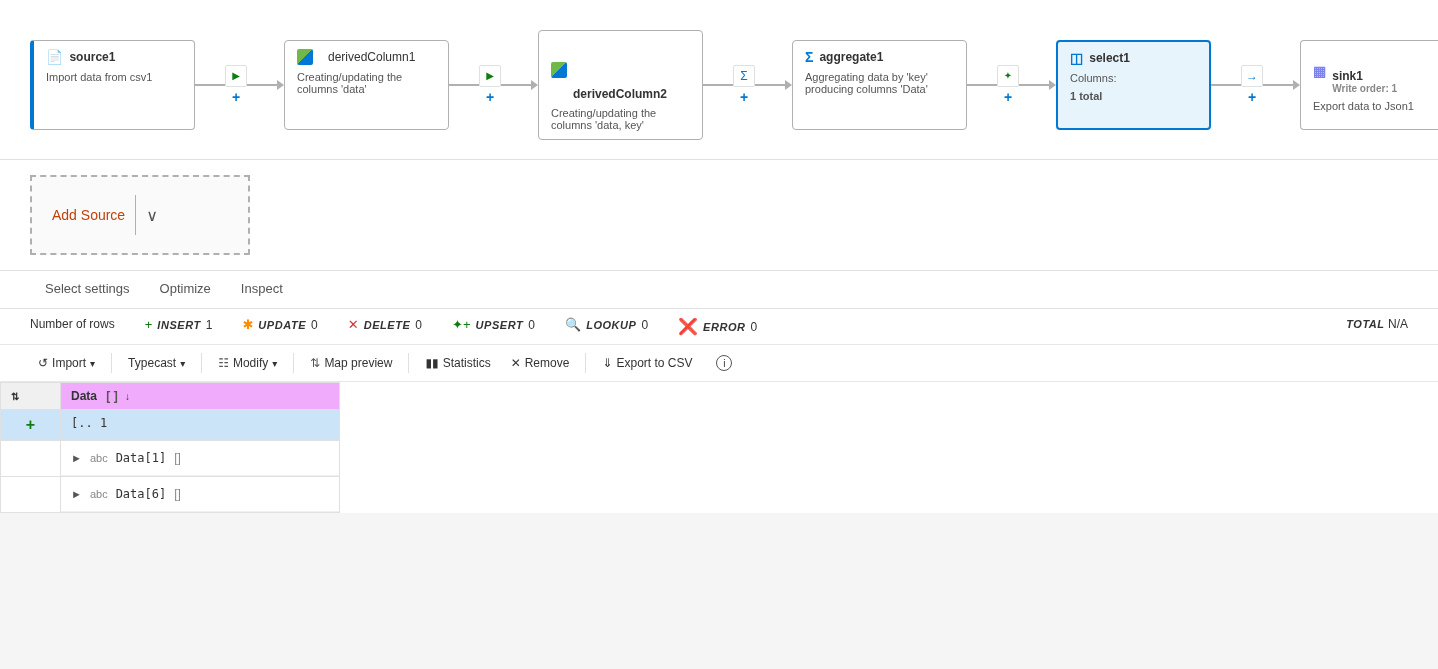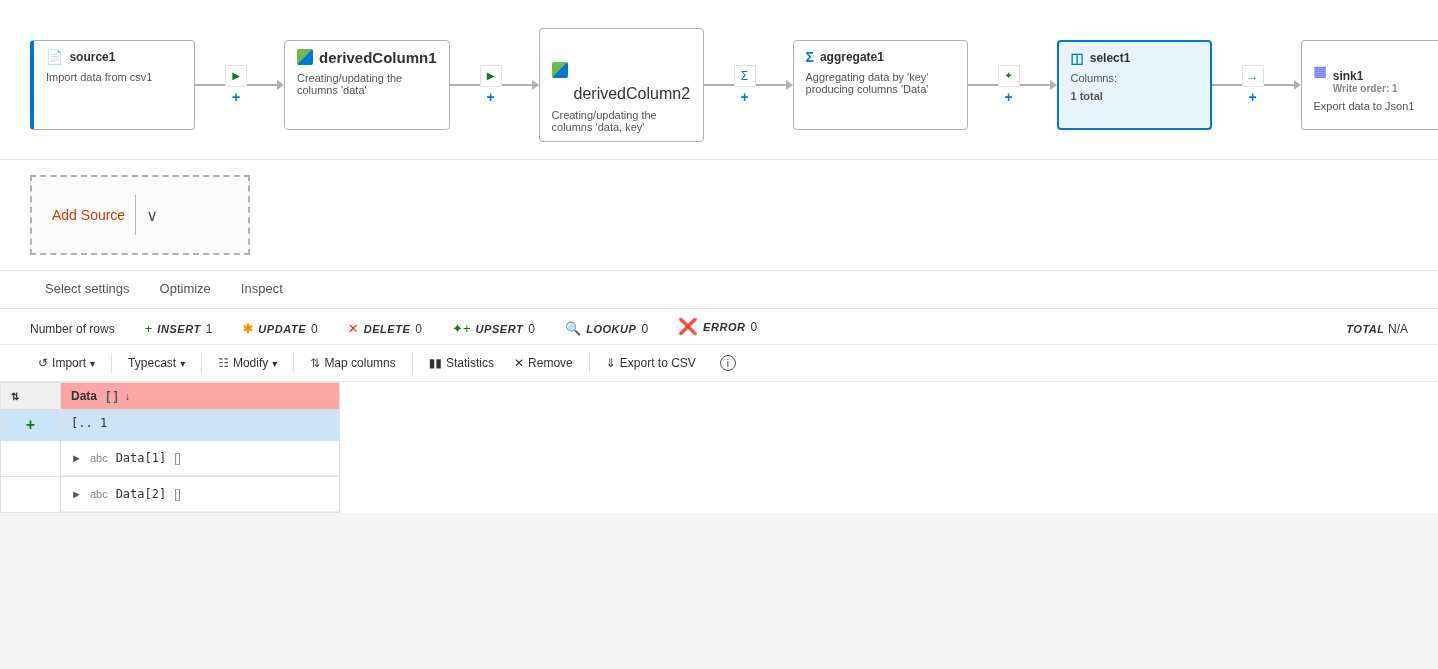--- a/index.html
+++ b/index.html
@@ -144,21 +144,21 @@
       display: inline-block;
       margin-left: 5px;
     }
 
     
     .stats-bar {
       background: #fff;
       padding: 8px 30px;
       border-bottom: 1px solid #e8e8e8;
       display: flex;
-      align-items: flex-end;
+      align-items: flex-start;
       gap: 30px;
       font-size: 12px;
     }
 
     .stat-item {
       display: flex;
       align-items: center;
       gap: 5px;
     }
 
@@ -226,21 +226,21 @@
       background: #fff;
       display: flex;
     }
 
     .data-table {
       width: 100%;
       border-collapse: collapse;
     }
 
     .col-header {
-      background: #fca5a5;
+      background: #f0abfc;
       border: 1px solid #e0e0e0;
       padding: 6px 10px;
       font-size: 12px;
       font-weight: 600;
       text-align: left;
     }
 
     .row-number-col {
       width: 60px;
       border: 1px solid #e0e0e0;
@@ -354,21 +354,21 @@
         <span style="font-size:14px; color:#0078d4; font-weight:bold; margin-top:2px;">+</span>
       </div>
       <div class="connector-line"></div>
       <div class="connector-arrow"></div>
     </div>
 
     <div class="pipeline-node">
       <div class="node-shape" style="min-width:165px;">
         <div class="node-header">
           <span style="display:inline-block; width:16px; height:16px; background:linear-gradient(135deg,#70b84a 50%,#0078d4 50%); border-radius:2px;"></span>
-          <span style="font-size:15px;font-weight:700;">derivedColumn1</span>
+          <span style="font-size:12px;font-weight:400;margin-left:9px;">derivedColumn1</span>
         </div>
         <div class="node-desc">Creating/updating the columns 'data'</div>
       </div>
     </div>
 
     <div class="connector">
       <div class="connector-line"></div>
       <div style="position:relative; display:flex; flex-direction:column; align-items:center;">
         <div class="node-mid-icon">
           <span style="color:#107c10; font-size:10px;">▶</span>
@@ -376,21 +376,21 @@
         <span style="font-size:14px; color:#0078d4; font-weight:bold; margin-top:2px;">+</span>
       </div>
       <div class="connector-line"></div>
       <div class="connector-arrow"></div>
     </div>
 
     <div class="pipeline-node">
       <div class="node-shape" style="min-width:165px;">
         <div class="node-header">
           <span style="display:inline-block; width:16px; height:16px; background:linear-gradient(135deg,#70b84a 50%,#0078d4 50%); border-radius:2px;"></span>
-          <span style="font-size:16px;font-weight:400;margin-top:48px;">derivedColumn2</span>
+          <span style="font-size:12px;font-weight:700;margin-top:48px;">derivedColumn2</span>
         </div>
         <div class="node-desc">Creating/updating the columns 'data, key'</div>
       </div>
     </div>
 
     <div class="connector">
       <div class="connector-line"></div>
       <div style="position:relative; display:flex; flex-direction:column; align-items:center;">
         <div class="node-mid-icon">
           <span style="color:#0078d4; font-size:12px;">Σ</span>
@@ -537,21 +537,21 @@
   <button class="toolbar-btn">
     <span style="color:#555;">☷</span>
     <span>Modify</span>
     <span class="chevron-down">▾</span>
   </button>
 
   <div class="toolbar-divider"></div>
 
   <button class="toolbar-btn">
     <span style="color:#555;">⇅</span>
-    <span>Map columns</span>
+    <span>Map preview</span>
   </button>
 
   <div class="toolbar-divider"></div>
 
   <button class="toolbar-btn">
     <span style="font-size:12px;">▮▮</span>
     <span>Statistics</span>
   </button>
 
   <button class="toolbar-btn">
@@ -608,20 +608,20 @@
             <span class="expand-brackets">[]</span>
           </div>
         </td>
       </tr>
       <tr>
         <td style="border:1px solid #e0e0e0;"></td>
         <td style="border:1px solid #e0e0e0;">
           <div class="expand-row">
             <span class="expand-chevron">►</span>
             <span class="expand-type">abc</span>
-            <span class="expand-name">Data[2]</span>
+            <span class="expand-name">Data[6]</span>
             <span class="expand-brackets">[]</span>
           </div>
         </td>
       </tr>
     </tbody>
   </table>
 </div>
 
 </body></html>

